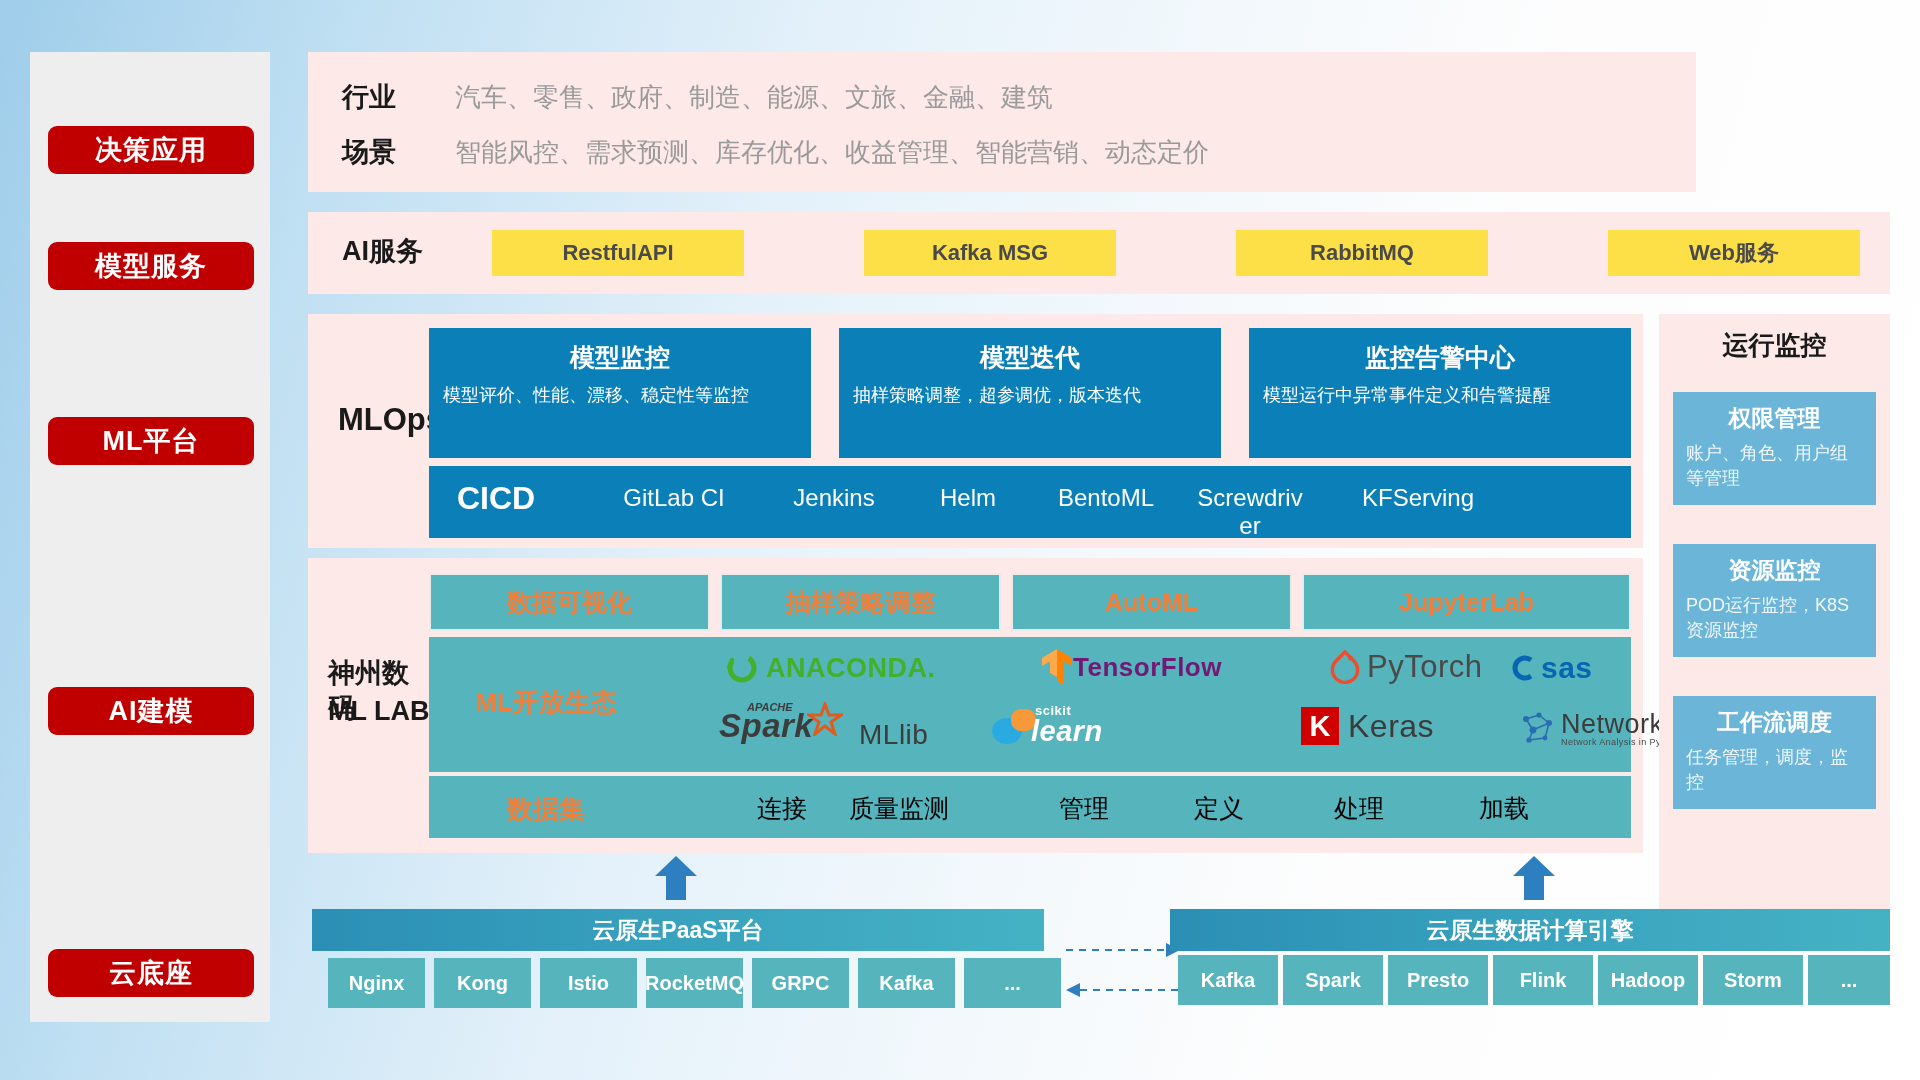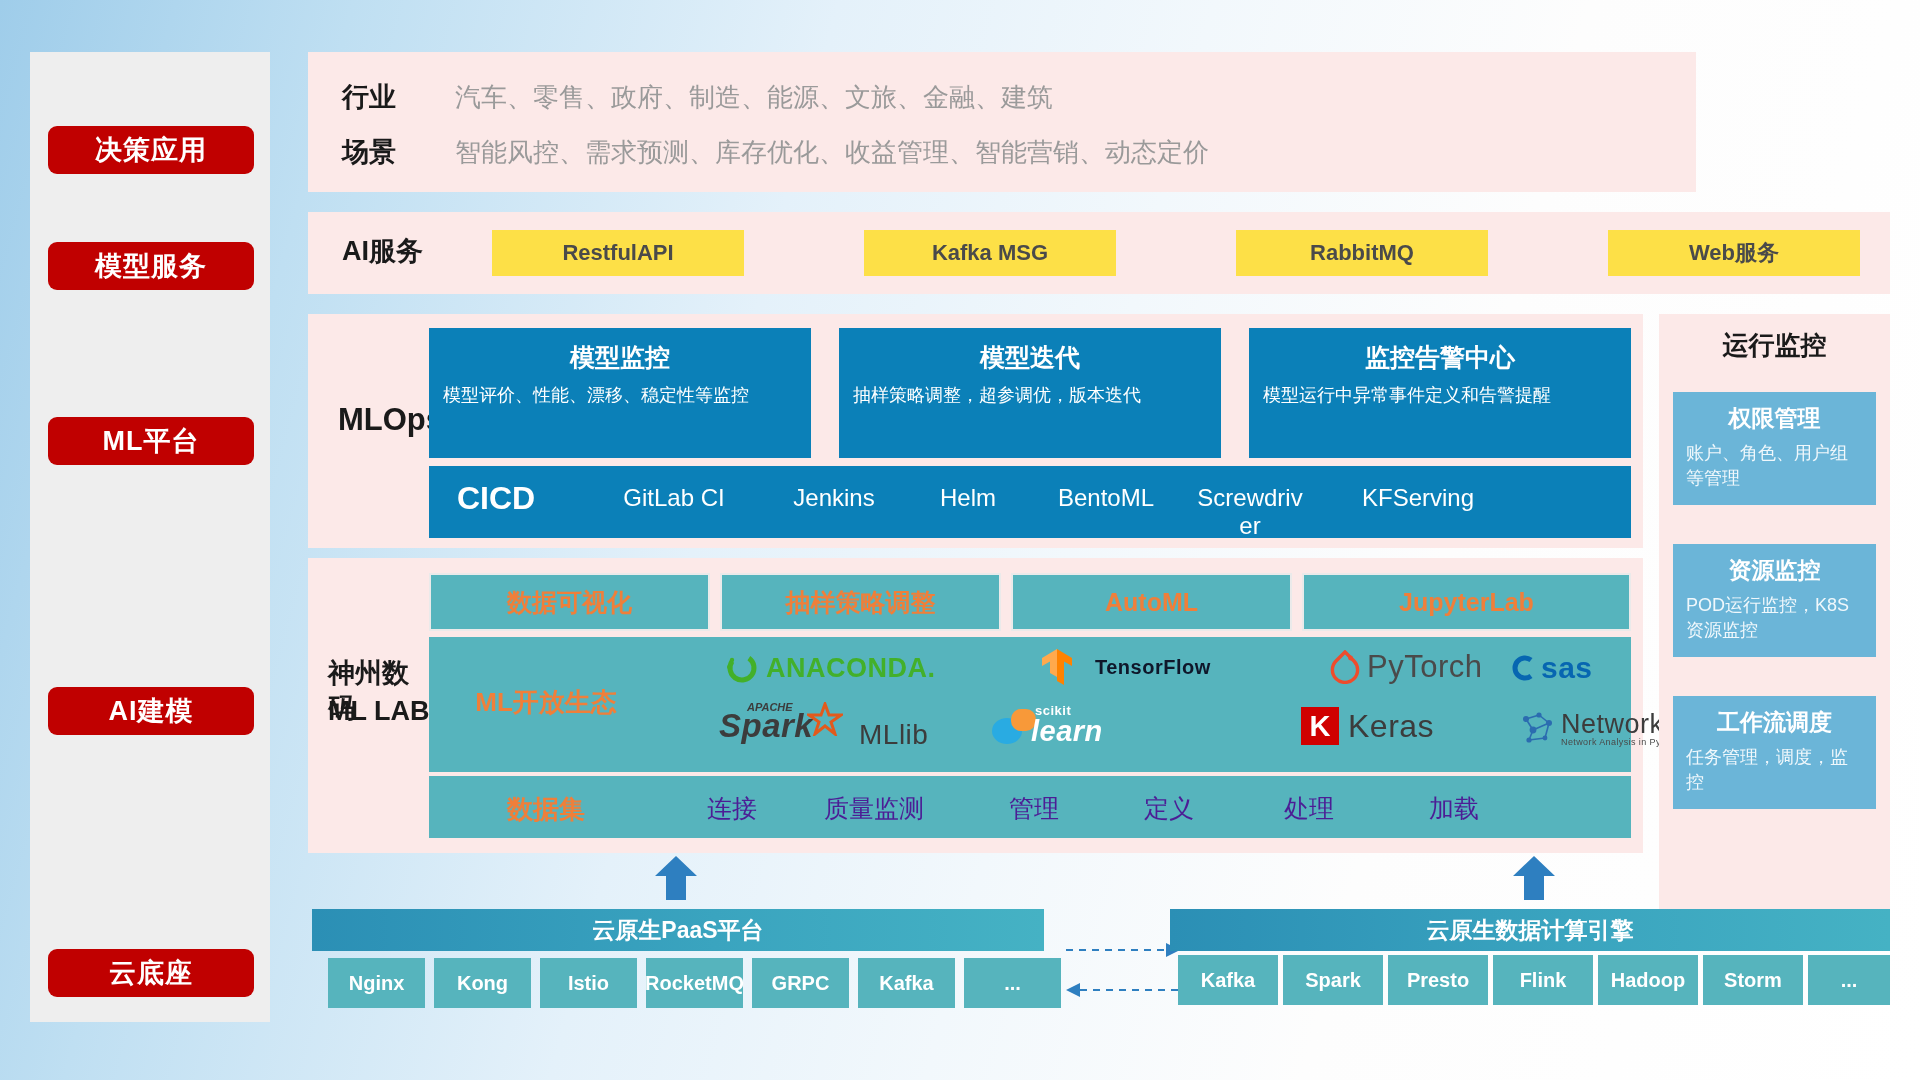--- a/index.html
+++ b/index.html
@@ -90,21 +90,21 @@
   #ds-box {
     position:absolute; left:121px; top:218px; width:1202px; height:62px;
     background:#56b4bd;
   }
   #ds-label {
     position:absolute; left:22px; top:16px; width:190px;
     color:#ef7f3a; font-size:26px; font-weight:bold; text-align:center;
   }
   .ds-item {
     position:absolute; top:16px; width:150px;
-    color:#4c1d95; font-size:25px; text-align:center;
+    color:#000000; font-size:25px; text-align:right;
   }
 
   
   #p-mon { left: 1659px; top: 314px; width: 231px; height: 600px; }
   #mon-title {
     position:absolute; left:0; top:14px; width:231px;
     text-align:center; font-size:26px; font-weight:bold; color:#1a1a1a;
   }
   .mon-card {
     position:absolute; left:14px; width:203px;
@@ -217,21 +217,21 @@
           <circle cx="6" cy="23" r="1.8" fill="#43b02a"></circle>
         </svg>
         <span class="logo-text" style="font-size:27px;color:#43b02a;margin-left:7px">ANACONDA.</span>
       </div>
 
       <div class="logo" style="left:612px; top:11px;">
         <svg width="32" height="38" viewBox="0 0 32 38">
           <polygon points="16,1 31,10 31,18 23,13.5 23,37 16,33" fill="#ff8200"></polygon>
           <polygon points="16,1 1,10 1,18 9,13.5 9,25 16,29" fill="#ffa94d"></polygon>
         </svg>
-        <span class="logo-text" style="font-size:20px;color:#0f172a;margin-left:22px">TensorFlow</span>
+        <span class="logo-text" style="font-size:26px;color:#701a75;margin-left:0">TensorFlow</span>
       </div>
 
       <div class="logo" style="left:900px; top:12px;">
         <svg width="32" height="34" viewBox="0 0 32 34">
           <path d="M16 2 L25 11 A12.6 12.6 0 1 1 7 11 Z" fill="none" stroke="#ee4c2c" stroke-width="3.4"></path>
           <circle cx="21.5" cy="8" r="2.4" fill="#ee4c2c"></circle>
         </svg>
         <span class="logo-text" style="font-size:31px;color:#4a4a4a;margin-left:6px;font-weight:normal">PyTorch</span>
       </div>
 

